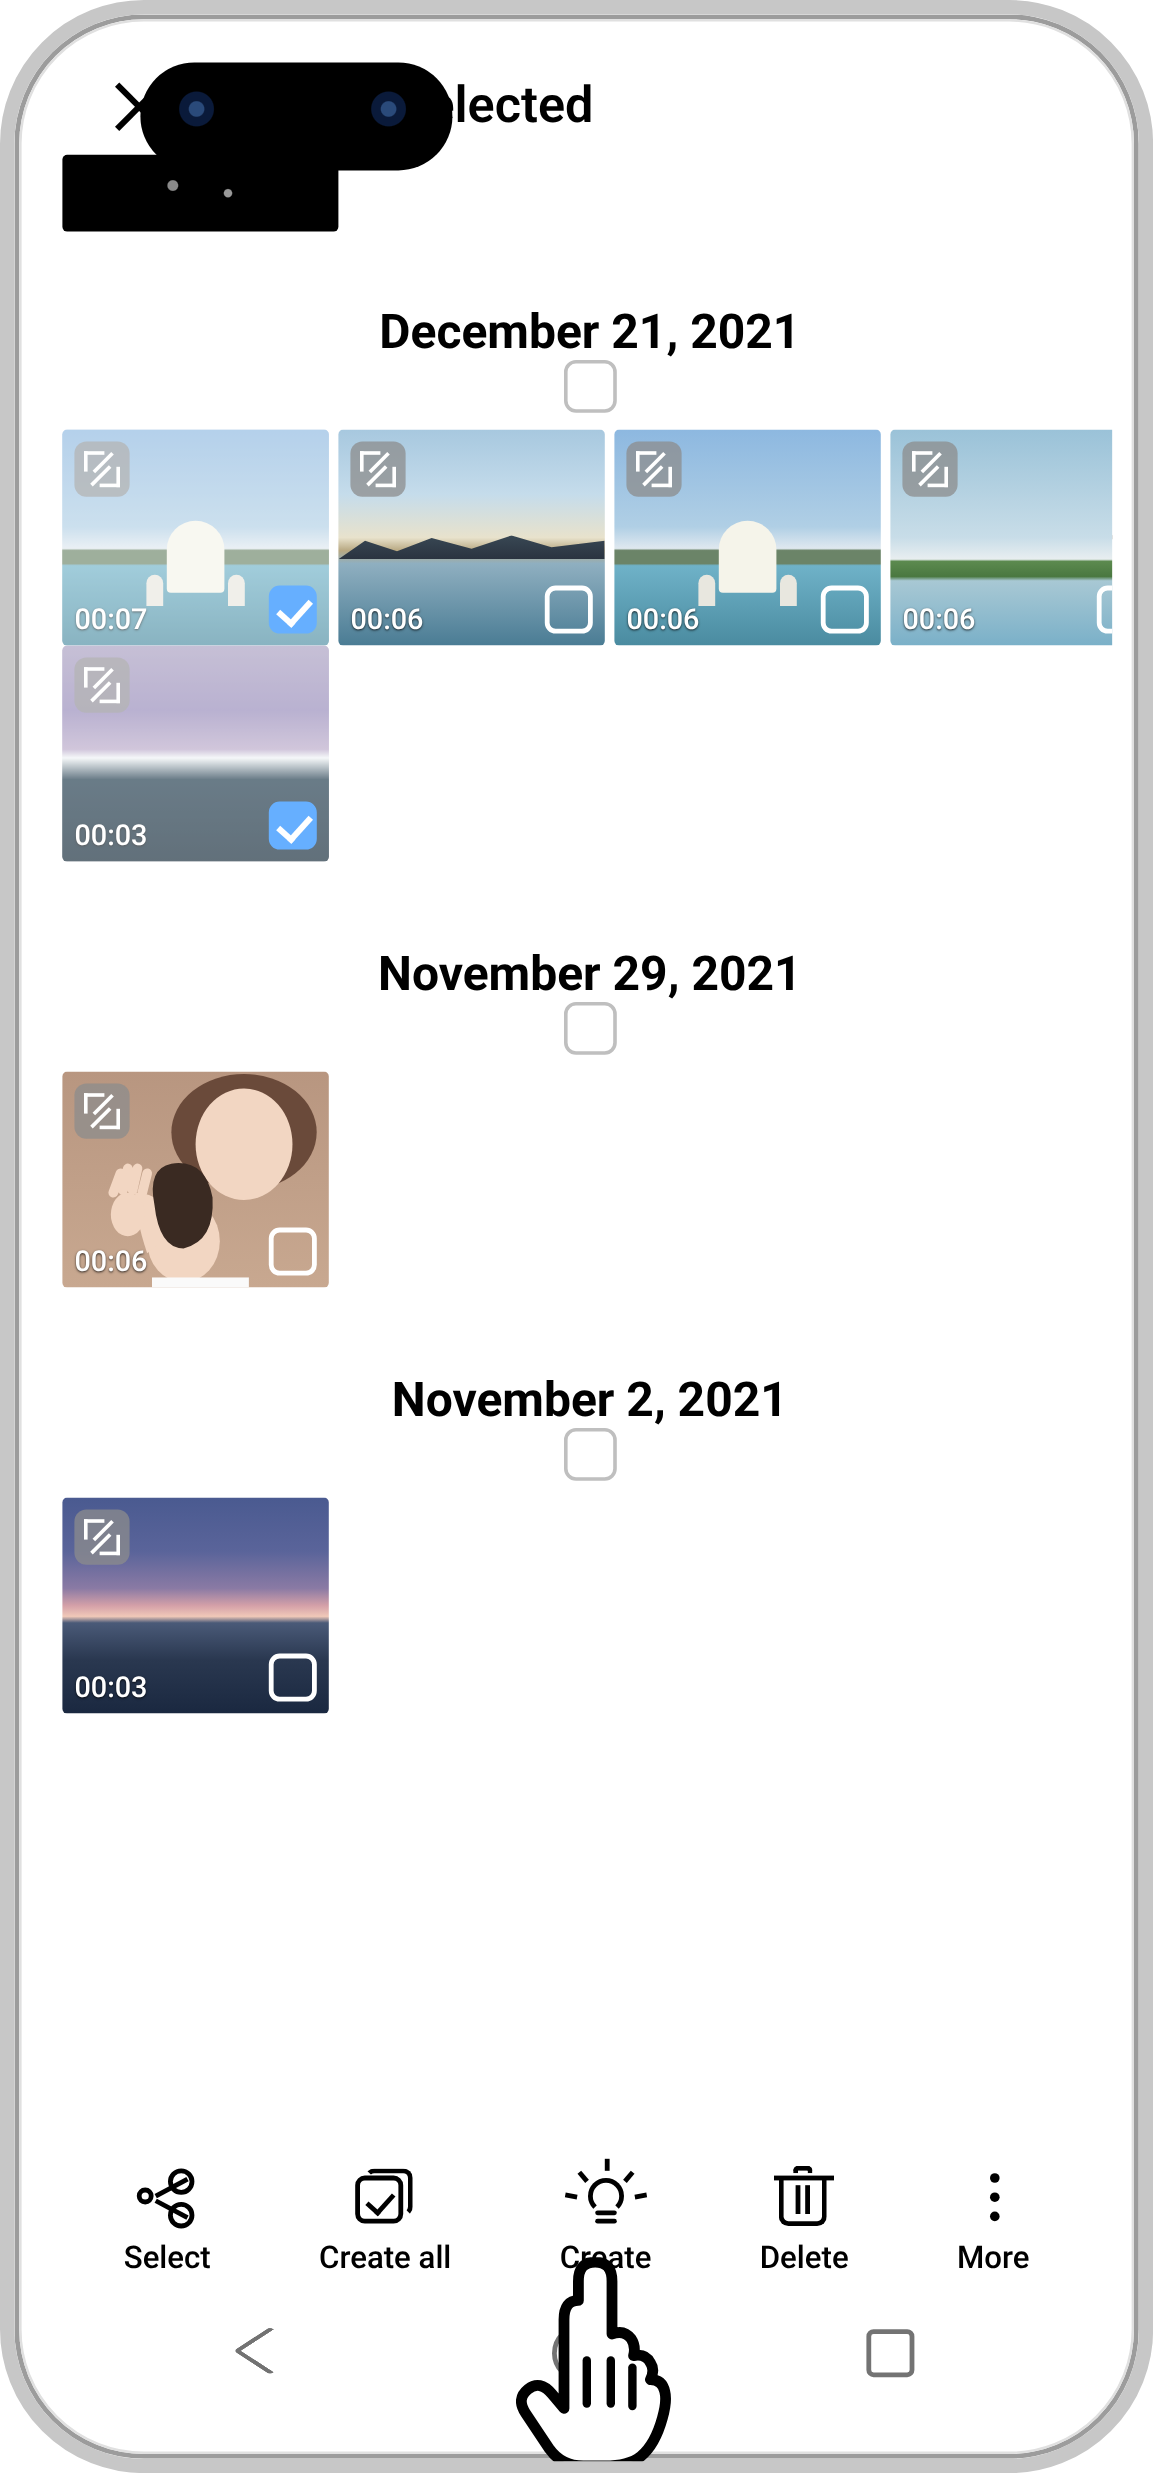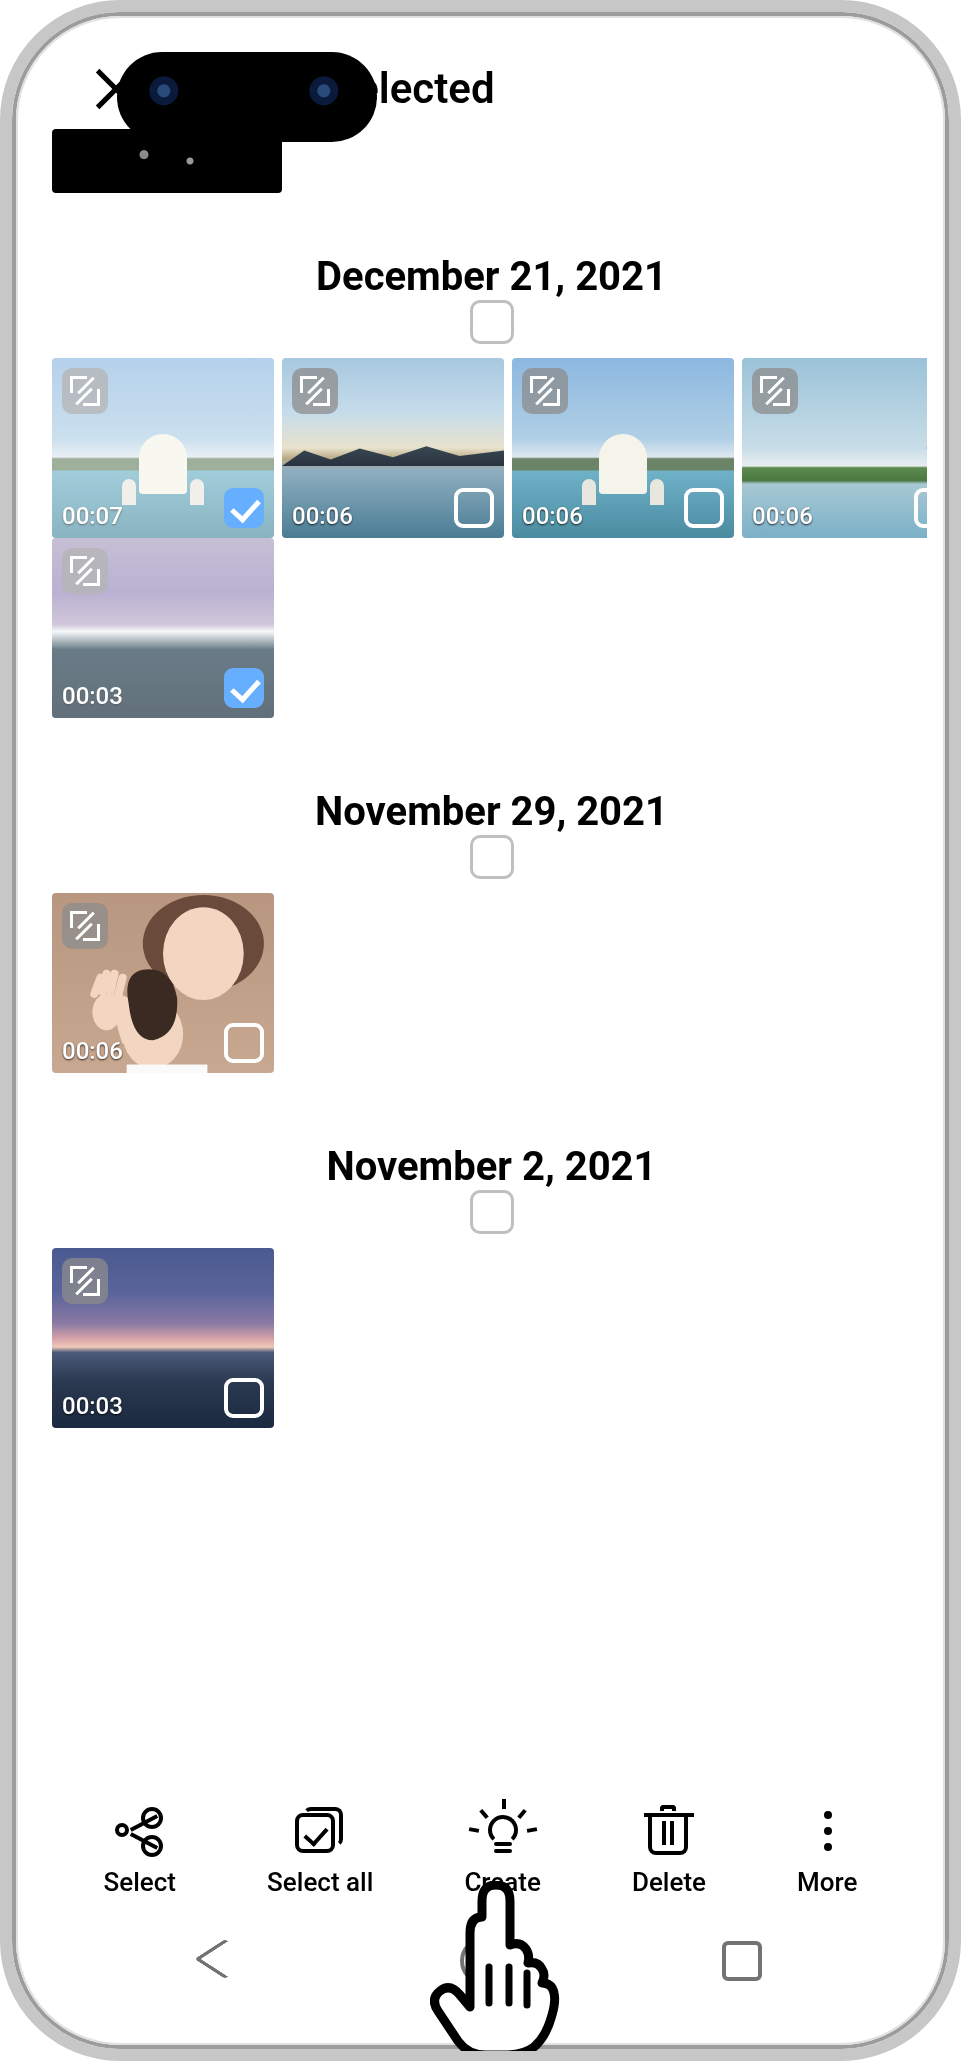--- a/index.html
+++ b/index.html
@@ -222,21 +222,21 @@
             <span class="l1"></span>
             <span class="l2"></span>
           </div>
         <div class="tb-l">Select</div>
       </div>
       <div class="tb">
         <div class="ic ic-sel">
             <span class="b"></span>
             <span class="f"></span>
           </div>
-        <div class="tb-l">Select all</div>
+        <div class="tb-l">Create all</div>
       </div>
       <div class="tb">
         <div class="ic ic-bulb">
             <span class="o"></span>
             <span class="u"></span>
             <span class="r r1"></span>
             <span class="r r2"></span>
             <span class="r r3"></span>
             <span class="r r4"></span>
             <span class="r r5"></span>

